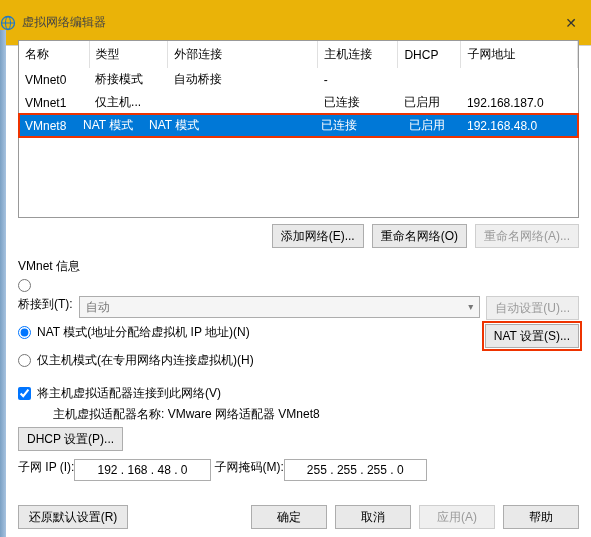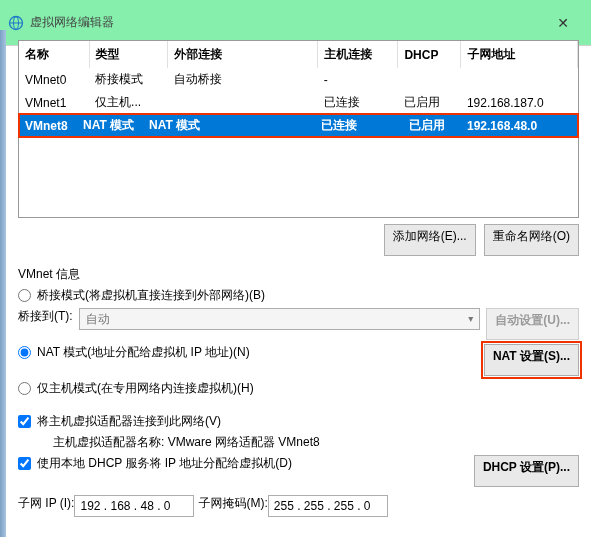--- a/index.html
+++ b/index.html
@@ -1,50 +1,50 @@
 <!DOCTYPE html>
 <html><head>
 <meta charset="utf-8">
 <style>
 * { box-sizing: border-box; margin: 0; padding: 0; font-family: "Microsoft YaHei", "SimSun", sans-serif; font-size: 12px; }
 body { background: #fff; width: 591px; height: 537px; overflow: hidden; position: relative; }
 
-.titlebar { background: #86efac; height: 46px; display: flex; align-items: center; padding: 0 8px; border-bottom: 1px solid #d0d0d0; }
+.titlebar { background: #eab308; height: 46px; display: flex; align-items: center; padding: 0 0; border-bottom: 1px solid #d0d0d0; }
 .titlebar .icon { width: 16px; height: 16px; margin-right: 6px; }
 .titlebar .title { flex: 1; color: #444; }
 .titlebar .close { width: 40px; text-align: center; font-size: 14px; color: #333; cursor: pointer; }
 
 .sliver { position: absolute; left: 0; top: 30px; width: 6px; bottom: 0; background: linear-gradient(to right,#7aa0c4,#a7c3e0); }
 
 .content { position: absolute; left: 6px; top: 30px; right: 0; bottom: 0; padding: 10px 12px 10px 12px; }
 
 .table-wrap { border: 1px solid #999; height: 178px; background: #fff; margin-bottom: 6px; }
 .tbl { width: 100%; border-collapse: collapse; }
-.tbl th { text-align: left; font-weight: bold; padding: 5px 6px; background: #fff; border-right: 1px solid #e0e0e0; white-space: nowrap; }
+.tbl th { text-align: left; font-weight: normal; padding: 5px 6px; background: #fff; border-right: 1px solid #e0e0e0; white-space: nowrap; }
 .tbl td { padding: 3px 6px; white-space: nowrap; }
-.row-sel { outline: 2px solid #e30; outline-offset: -1px; font-weight: bold; }
+.row-sel { outline: 2px solid #e30; outline-offset: -1px; }
 .row-sel-inner td { background: #0078d7; color: #fff; }
 
 .btnrow { display: flex; justify-content: flex-end; gap: 8px; margin-bottom: 10px; }
-.btn { min-width: 92px; height: 32px; padding: 0 8px; background: #e9e9e9; border: 1px solid #adadad; cursor: pointer; line-height: 22px; text-align: center; }
+.btn { min-width: 92px; height: 24px; padding: 0 8px; background: #e9e9e9; border: 1px solid #adadad; cursor: pointer; line-height: 22px; text-align: center; }
 .btn.disabled { color: #9a9a9a; background: #efefef; border-color: #cfcfcf; }
 .btn.highlight { outline: 2px solid #e30; outline-offset: 1px; }
-.btn.small { min-width: 86px; font-weight: bold; }
+.btn.small { min-width: 86px; }
 
 .group-label { margin: 4px 0 4px 0; }
 .radio-row { display: flex; align-items: center; margin: 4px 0; }
 .radio-row input[type=radio] { margin-right: 6px; }
 .indent { margin-left: 35px; }
 .inline-row { display: flex; align-items: flex-start; gap: 6px; margin: 4px 0; }
 .combo { flex: 1; height: 22px; border: 1px solid #adadad; background: #f5f5f5; color: #777; padding: 0 6px; line-height: 20px; display:flex; align-items:center; justify-content:space-between;}
 .combo .arrow { color:#777; font-size:10px; }
 .check-row { display: flex; align-items: center; margin: 4px 0; }
 .check-row input[type=checkbox] { margin-right: 6px; }
 
-.field { height: 22px; border: 1px solid #adadad; padding: 0 5px; line-height: 20px; background: #fff; min-width: 120px; }
+.field { height: 22px; border: 1px solid #adadad; padding: 0 22px; line-height: 20px; background: #fff; min-width: 120px; }
 
 .footer { position: absolute; left: 12px; right: 12px; bottom: 8px; display: flex; align-items: center; }
 .footer .spacer { flex: 1; }
 .footer .btn { min-width: 76px; margin-left: 8px; }
 
 svg.globe { width:16px; height:16px; }
 </style>
 </head>
 <body>
 
@@ -109,27 +109,27 @@
               </table>
         </td>
           </tr>
       </tbody>
     </table>
   </div>
 
   <div class="btnrow">
     <div class="btn">添加网络(E)...</div>
     <div class="btn">重命名网络(O)</div>
+    <div class="btn disabled">重命名网络(A)...</div>
   </div>
 
   <div class="group-label">VMnet 信息</div>
 
   <label class="radio-row">
     <input type="radio" name="mode" style="">
-    <span>桥接模式(将虚拟机直接连接到外部网络)(B)</span>
   </label>
   <div class="inline-row indent">
     <span>桥接到(T):</span>
     <div class="combo">
       <span>自动</span>
       <span class="arrow">▾</span>
     </div>
     <div class="btn small disabled">自动设置(U)...</div>
   </div>
 
@@ -148,28 +148,32 @@
 
   <div style="height:8px"></div>
 
   <label class="check-row">
     <input type="checkbox" checked="" style="">
     <span>将主机虚拟适配器连接到此网络(V)</span>
   </label>
   <div class="indent">主机虚拟适配器名称: VMware 网络适配器 VMnet8</div>
 
   <div class="inline-row" style="justify-content:space-between">
-    <label class="check-row" style="margin:0">
-      <input type="checkbox" checked="" style="">
-      <span>使用本地 DHCP 服务将 IP 地址分配给虚拟机(D)</span>
-    </label>
     <div class="btn small">DHCP 设置(P)...</div>
   </div>
 
   <div class="inline-row" style="margin-top:8px;gap:0">
     <span>子网 IP (I):</span>
     <div class="field">192 . 168 . 48 . 0</div>
     <span style="margin-left:4px">子网掩码(M):</span>
     <div class="field">255 . 255 . 255 . 0</div>
   </div>
 
+  <div class="footer">
+    <div class="btn" style="min-width:110px;margin-left:0">还原默认设置(R)</div>
+    <div class="spacer"></div>
+    <div class="btn">确定</div>
+    <div class="btn">取消</div>
+    <div class="btn disabled">应用(A)</div>
+    <div class="btn">帮助</div>
+  </div>
 
 </div>
 
 </body></html>

